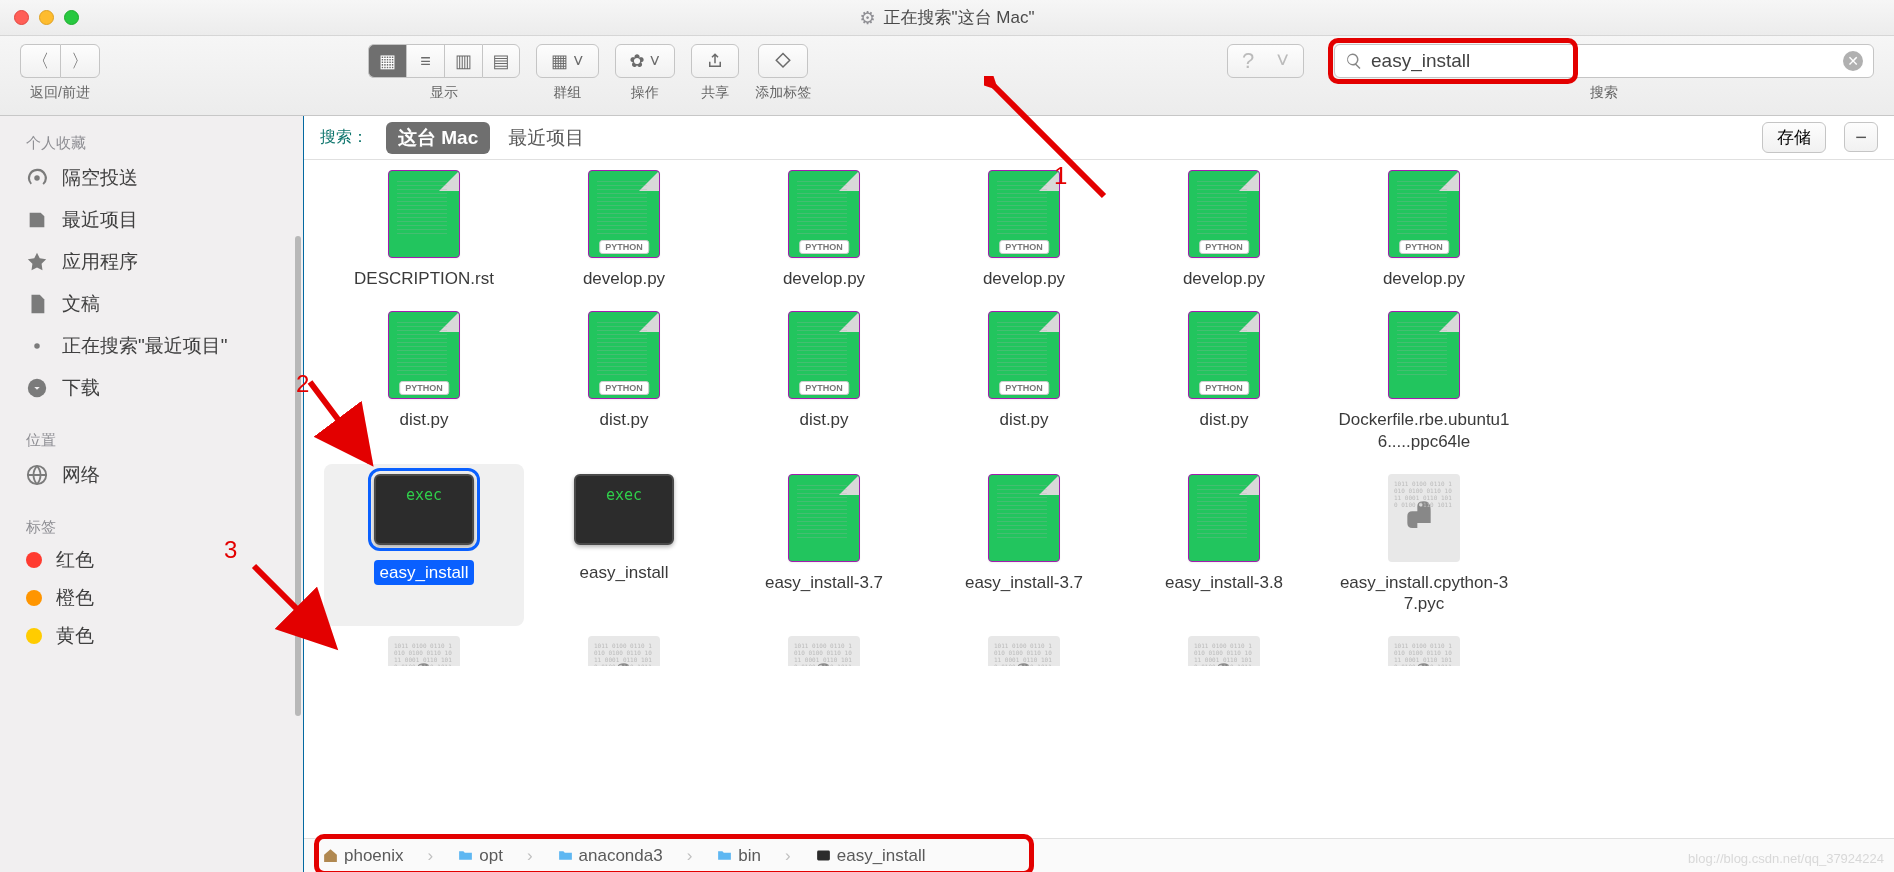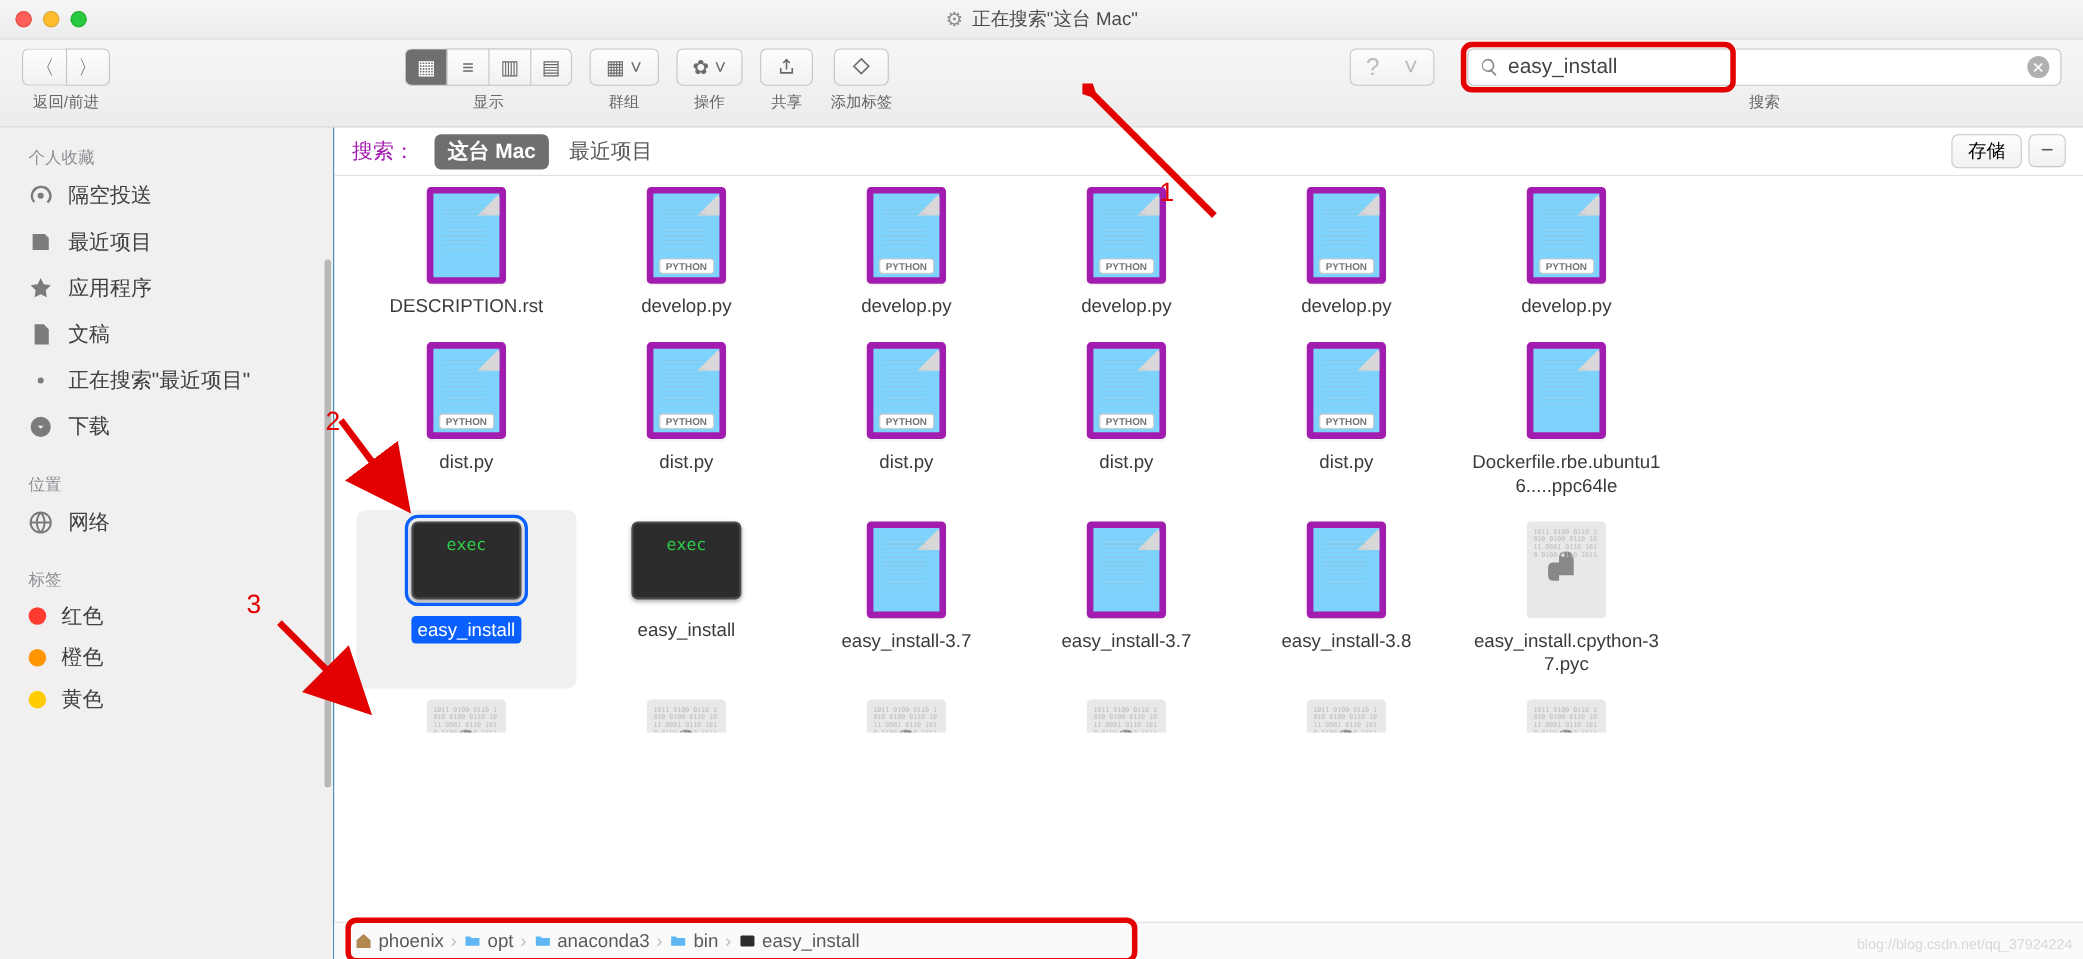--- a/index.html
+++ b/index.html
@@ -38,46 +38,46 @@
 .sidebar{width:304px;background:#f1eff0;border-right:1px solid #0369a1;padding:10px 0;overflow:hidden;position:relative}
 .sidebar::after{content:"";position:absolute;right:2px;top:120px;width:6px;height:480px;background:#b8b8b8;border-radius:3px}
 .sb-section{font-size:15px;color:#8e8e93;padding:8px 26px 4px}
 .sb-item{display:flex;align-items:center;gap:14px;padding:8px 26px;font-size:19px;color:#404040;cursor:pointer}
 .sb-item svg{width:22px;height:22px;fill:#7b7b7b;flex-shrink:0}
 .sb-tag{display:flex;align-items:center;gap:14px;padding:6px 26px;font-size:19px;color:#404040;cursor:pointer}
 .sb-tag .dot{width:16px;height:16px;border-radius:50%}
 
 .content{flex:1;display:flex;flex-direction:column;position:relative;background:#fff}
 .scopebar{height:44px;border-bottom:1px solid #e0e0e0;display:flex;align-items:center;padding:0 16px;gap:18px}
-.scopebar .lbl{font-size:19px;color:#a21caf}
+.scopebar .lbl{font-size:16px;color:#0f766e}
 .scope-pill{background:#6f6f6f;color:#fff;border-radius:6px;padding:3px 12px;font-size:19px;font-weight:600;cursor:pointer}
 .scope-link{font-size:19px;color:#5a5a5a;cursor:pointer}
-.scope-right{margin-left:auto;display:flex;gap:6px}
+.scope-right{margin-left:auto;display:flex;gap:18px}
 .savebtn{background:linear-gradient(#fdfdfd,#f1f1f1);border:1px solid #c5c5c5;border-radius:6px;padding:3px 14px;font-size:17px;cursor:pointer}
 .minusbtn{background:linear-gradient(#fdfdfd,#f1f1f1);border:1px solid #c5c5c5;border-radius:6px;width:34px;height:30px;font-size:20px;cursor:pointer;display:flex;align-items:center;justify-content:center;color:#555}
 
 .filegrid{flex:1;overflow:auto;padding:0 20px 10px}
 .row{display:flex}
 .file{width:200px;display:flex;flex-direction:column;align-items:center;padding:10px 6px;cursor:pointer}
 .fileicon{width:72px;height:88px;position:relative;margin-bottom:8px}
-.doc{width:72px;height:88px;background:#7dd3fc;border:6px solid #a21caf;border-radius:4px;position:relative;box-shadow:0 1px 2px rgba(0,0,0,.06)}
+.doc{width:72px;height:88px;background:#22c55e;border:1px solid #a21caf;border-radius:4px;position:relative;box-shadow:0 1px 2px rgba(0,0,0,.06)}
 .doc::before{content:"";position:absolute;top:0;right:0;width:20px;height:20px;background:linear-gradient(135deg,transparent 48%, #d8d8d8 52%);border-radius:0 4px 0 0}
 .doc .badge{position:absolute;bottom:3px;left:50%;transform:translateX(-50%);background:#fff;border:1px solid #ccc;border-radius:3px;font-size:9px;color:#777;padding:1px 5px;font-weight:700}
 .doc .lines{position:absolute;top:10px;left:8px;right:12px;bottom:22px;background:repeating-linear-gradient(#aaa 0 1px,transparent 1px 4px);opacity:.25}
 .exec{width:100px;height:71px;background:#2c2c2c;border-radius:6px;border:2px solid #4a4a4a;display:flex;align-items:flex-start;justify-content:center;padding:10px;box-shadow:0 2px 4px rgba(0,0,0,.3)}
 .exec span{color:#2fcf4a;font-family:monospace;font-size:15px}
 .pyc{width:72px;height:88px;background:#e8e8e8;border-radius:4px;display:flex;align-items:center;justify-content:center;position:relative}
 .pyc svg{width:40px;height:40px;fill:#888}
 .pyc .bin{position:absolute;inset:6px;font-family:monospace;font-size:6px;color:#bbb;overflow:hidden;line-height:7px;word-break:break-all}
 .filename{font-size:17px;color:#3a3a3a;text-align:center;max-width:190px;word-break:break-all;padding:2px 6px;border-radius:4px;line-height:1.25}
 .file.selected{background:#f0f0f0;border-radius:8px}
 .file.selected .filename{background:#0a60ff;color:#fff}
 .file.selected .exec{outline:3px solid #0a60ff;outline-offset:3px}
 
-.pathbar{height:34px;border-top:1px solid #e0e0e0;display:flex;align-items:center;padding:0 18px;gap:6px;font-size:17px;color:#5a5a5a;background:#fafafa}
+.pathbar{height:34px;border-top:1px solid #e0e0e0;display:flex;align-items:center;padding:0 18px;gap:24px;font-size:17px;color:#5a5a5a;background:#fafafa}
 .pathbar svg{width:17px;height:17px;flex-shrink:0}
 .pathbar .sep{color:#c0c0c0}
 .pathbar .crumb{display:flex;align-items:center;gap:5px;cursor:pointer}
 
 .arrow{position:absolute;pointer-events:none}
 .numlabel{position:absolute;color:#e30000;font-size:24px;font-weight:400;pointer-events:none}
 .watermark{position:absolute;bottom:6px;right:10px;color:#d8d8d8;font-size:13px}
 </style>
 </head>
 <body>

